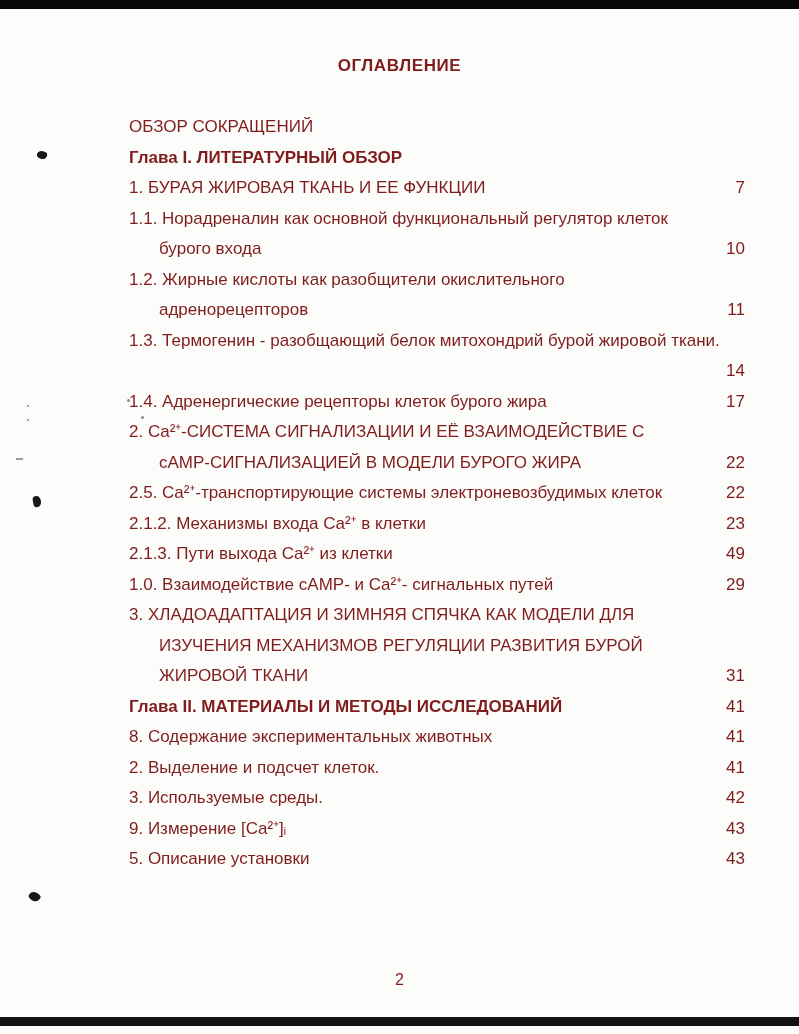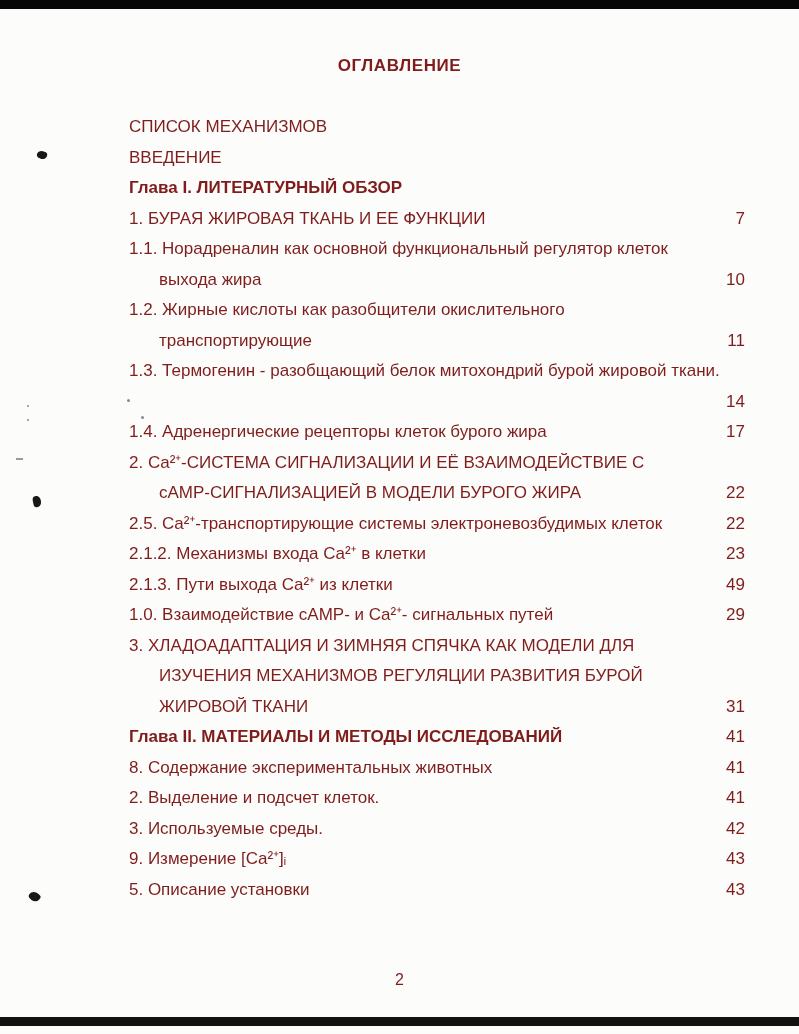--- a/index.html
+++ b/index.html
@@ -59,54 +59,49 @@
 
 <div class="page">
 
   <div class="scan-bar-top"></div>
 
   <h1 class="doc-title">ОГЛАВЛЕНИЕ</h1>
 
   <div class="toc">
       <div class="toc-entry">
         <div class="toc-line">
-          <span class="toc-text">СПИСОК МЕХАНИЗМОВ</span>
-        </div>
-      </div>
-      <div class="toc-entry">
-        <div class="toc-line">
-          <span class="toc-text">ВВЕДЕНИЕ</span>
+          <span class="toc-text">ОБЗОР СОКРАЩЕНИЙ</span>
         </div>
       </div>
       <div class="toc-entry chapter">
         <div class="toc-line">
           <span class="toc-text">Глава I. ЛИТЕРАТУРНЫЙ ОБЗОР</span>
         </div>
       </div>
       <div class="toc-entry">
         <div class="toc-line">
           <span class="toc-text">1. БУРАЯ ЖИРОВАЯ ТКАНЬ И ЕЕ ФУНКЦИИ</span>
           <span class="toc-page">7</span>
         </div>
       </div>
       <div class="toc-entry">
         <div class="toc-line">
           <span class="toc-text">1.1. Норадреналин как основной функциональный регулятор клеток</span>
         </div>
         <div class="toc-line indent">
-          <span class="toc-text">выхода жира</span>
+          <span class="toc-text">бурого входа</span>
           <span class="toc-page">10</span>
         </div>
       </div>
       <div class="toc-entry">
         <div class="toc-line">
           <span class="toc-text">1.2. Жирные кислоты как разобщители окислительного</span>
         </div>
         <div class="toc-line indent">
-          <span class="toc-text">транспортирующие</span>
+          <span class="toc-text">адренорецепторов</span>
           <span class="toc-page">11</span>
         </div>
       </div>
       <div class="toc-entry">
         <div class="toc-line">
           <span class="toc-text">1.3. Термогенин - разобщающий белок митохондрий бурой жировой ткани.</span>
         </div>
         <div class="toc-line indent">
           <span class="toc-text"></span>
           <span class="toc-page">14</span>

